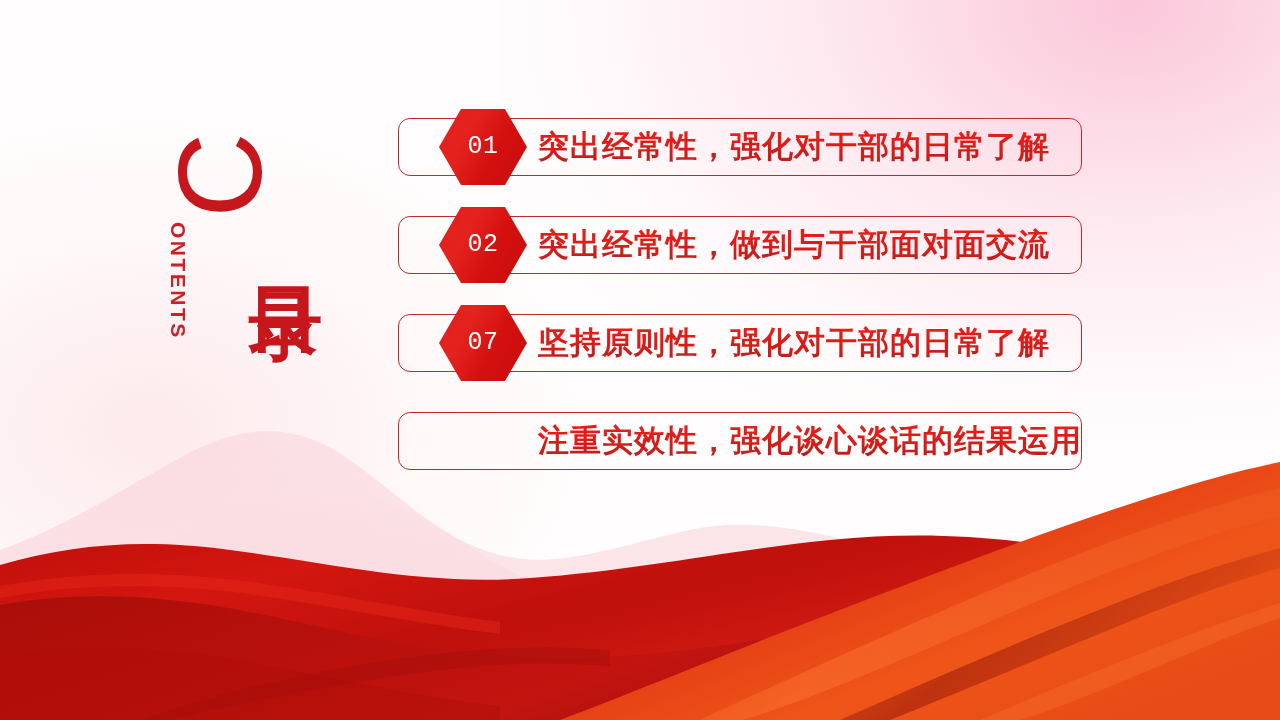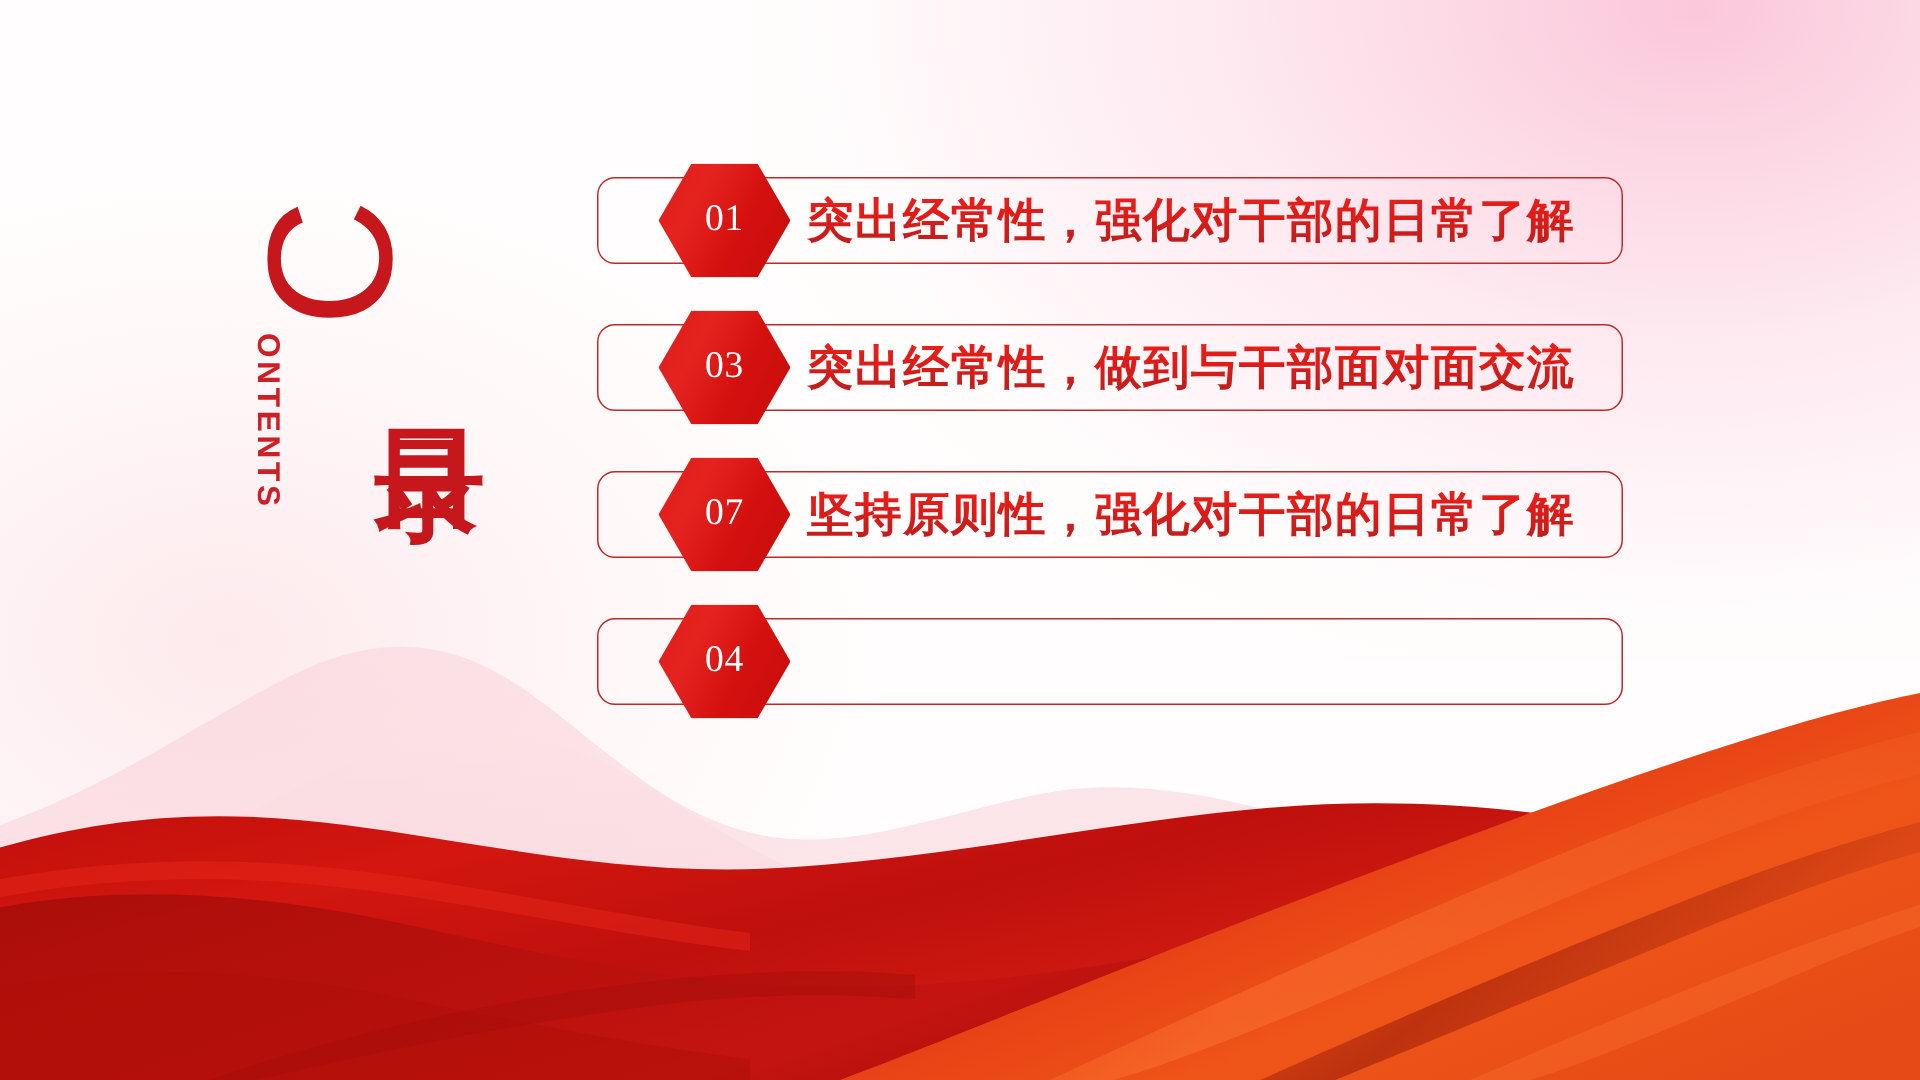--- a/index.html
+++ b/index.html
@@ -95,21 +95,21 @@
     width:88px; height:76px;
     background:linear-gradient(118deg,#e01b18 0%,#e4231f 30%,#d4100f 62%,#c50d0c 100%);
     clip-path:polygon(25% 0%, 75% 0%, 100% 50%, 75% 100%, 25% 100%, 0% 50%);
     display:flex; align-items:center; justify-content:center;
   }
   .hex-num{
     color:#ffffff;
     font-size:25px;
     font-weight:400;
     letter-spacing:.5px;
-    font-family:Liberation Serif, serif;
+    font-family:Liberation Mono, monospace;
     transform:translateY(-1px);
   }
 
   .row-text{
     position:absolute; left:140px; top:0;
     height:58px; display:flex; align-items:center;
     font-size:31px;
     font-weight:700;
     letter-spacing:1px;
     font-family:"DejaVu Sans","Liberation Sans",sans-serif;
@@ -216,34 +216,32 @@
       <div class="row-frame"></div>
       <div class="hex">
         <span class="hex-num">01</span>
       </div>
       <div class="row-text">突出经常性，强化对干部的日常了解</div>
     </div>
 
     <div class="toc-row">
       <div class="row-frame"></div>
       <div class="hex">
-        <span class="hex-num">03</span>
+        <span class="hex-num">02</span>
       </div>
       <div class="row-text">突出经常性，做到与干部面对面交流</div>
     </div>
 
     <div class="toc-row">
       <div class="row-frame"></div>
       <div class="hex">
         <span class="hex-num">07</span>
       </div>
       <div class="row-text">坚持原则性，强化对干部的日常了解</div>
     </div>
 
     <div class="toc-row">
       <div class="row-frame"></div>
-      <div class="hex">
-        <span class="hex-num">04</span>
-      </div>
+      <div class="row-text">注重实效性，强化谈心谈话的结果运用</div>
     </div>
 
   </div>
 </div>
 
 </body></html>

